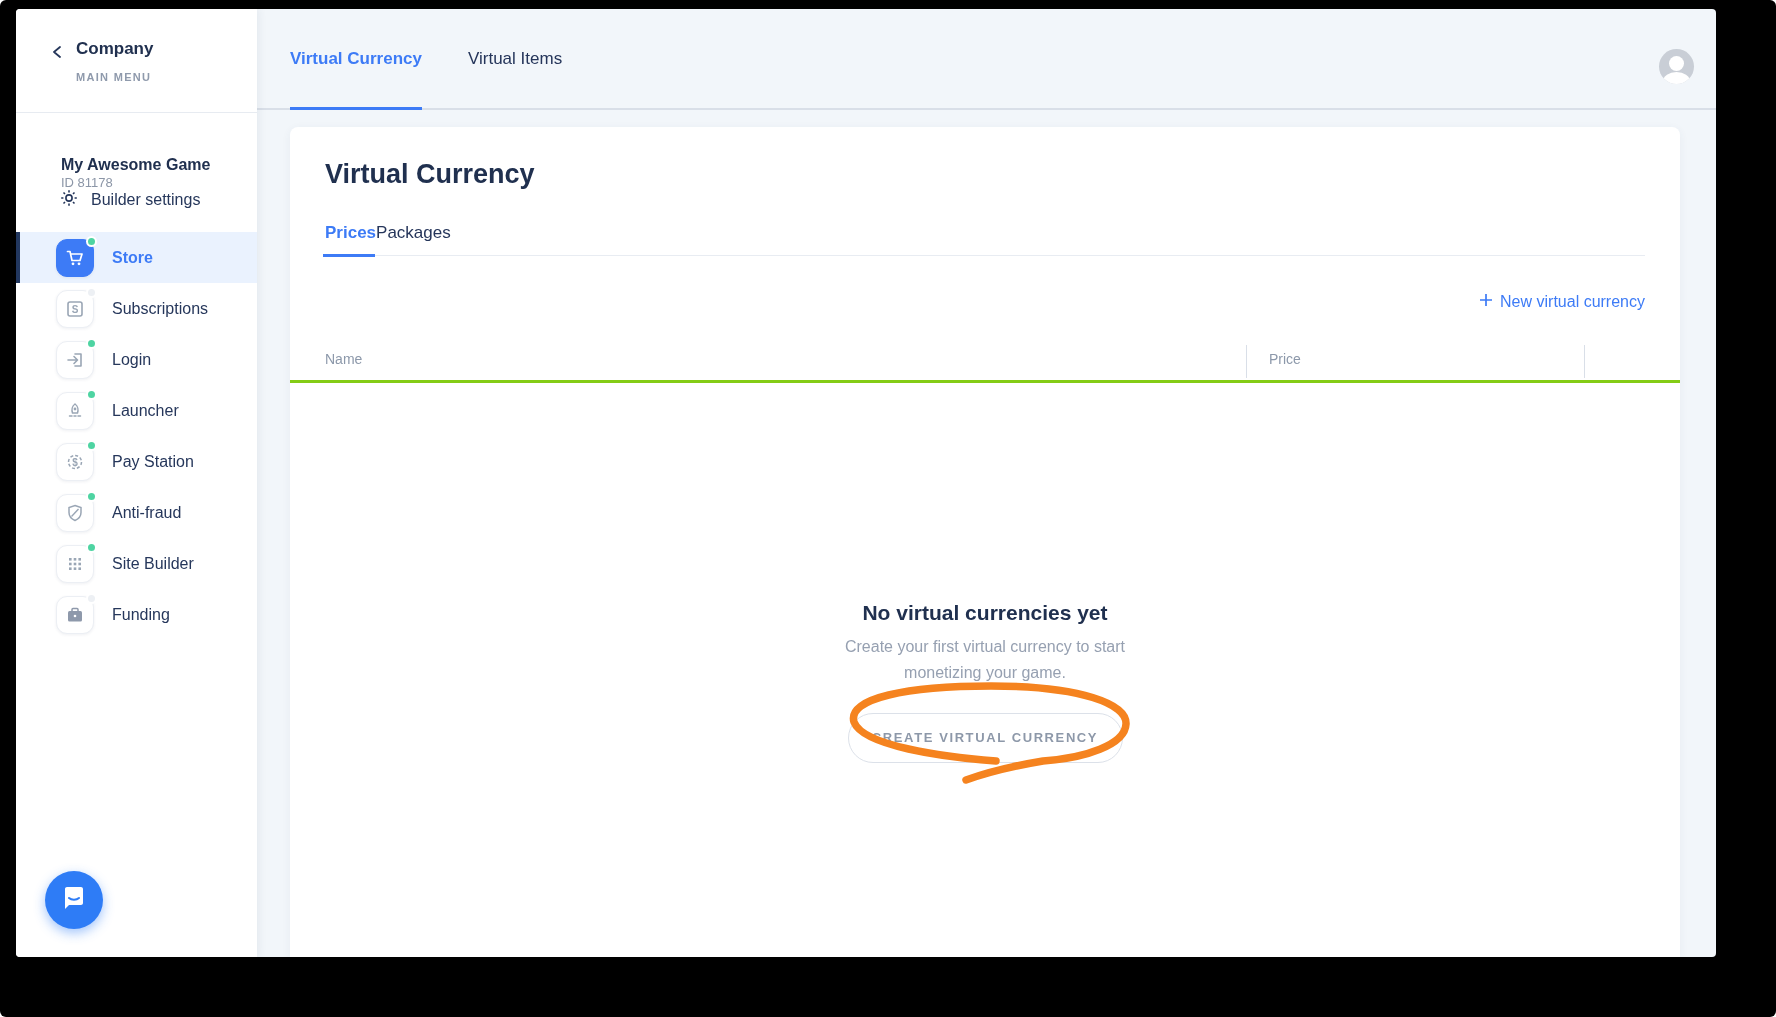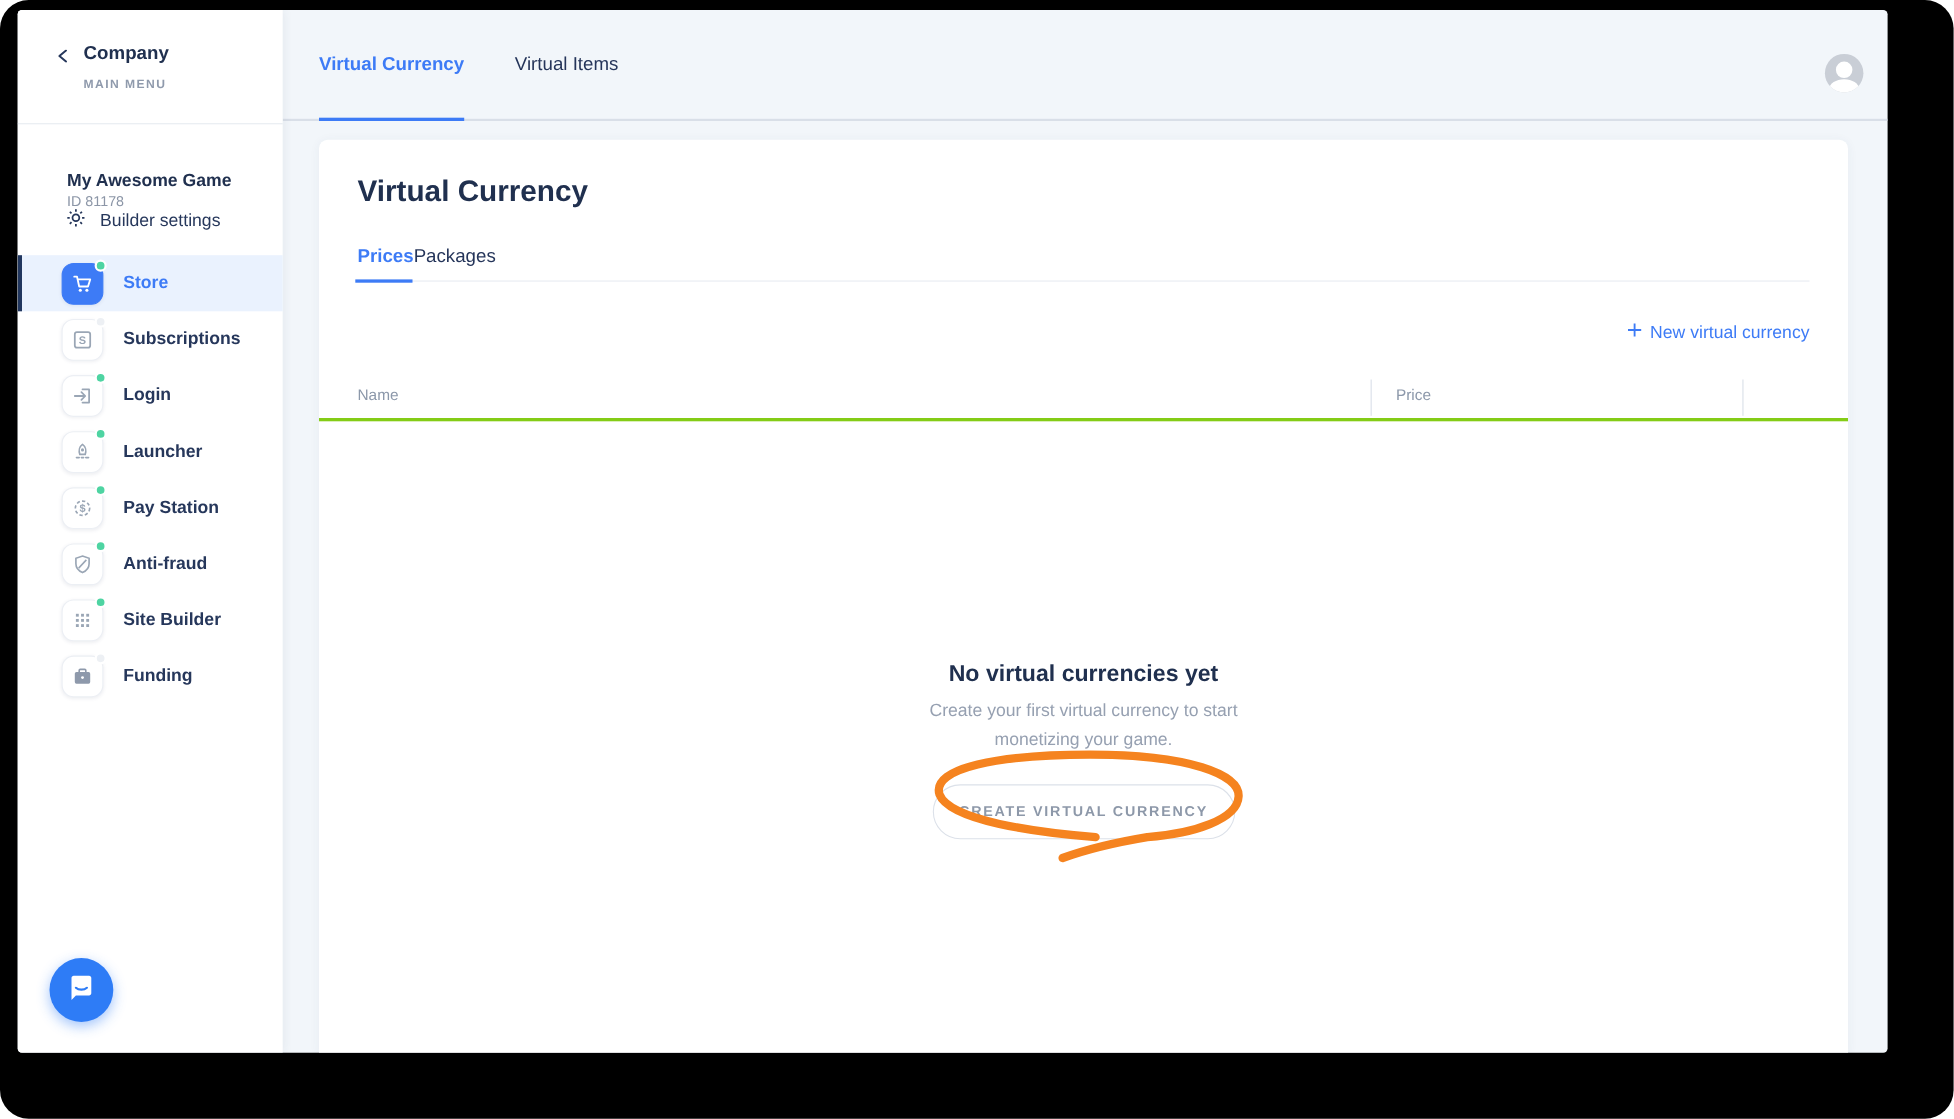--- a/index.html
+++ b/index.html
@@ -1,34 +1,34 @@
 <!DOCTYPE html>
 <html><head>
 <meta charset="utf-8">
 <style>
   * { margin:0; padding:0; box-sizing:border-box; }
   html,body { width:1776px; height:1017px; background:#fff; font-family:"Liberation Sans", sans-serif; overflow:hidden; }
-  .frame { position:absolute; inset:0; background:#000; border-radius:26px; }
+  .frame { position:absolute; inset:0; background:#000; border-radius:6px; }
   .app { position:absolute; left:16px; top:9px; width:1700px; height:948px; background:#F2F6FA; border-radius:4px; overflow:hidden; }
 
   
   .sidebar { position:absolute; left:0; top:0; bottom:0; width:241px; background:#fff; box-shadow:2px 0 8px rgba(40,60,90,.07); z-index:5; }
   .sb-back { position:absolute; left:36px; top:30px; display:flex; align-items:center; gap:14px; cursor:pointer; }
   .sb-back .chev { width:10px; height:10px; display:inline-block; }
   .sb-back .lbl { font-size:17px; font-weight:bold; color:#20304F; }
   .sb-caption { position:absolute; left:60px; top:62px; font-size:11px; font-weight:bold; letter-spacing:1.3px; color:#8F9AAC; }
   .sb-divider { position:absolute; left:0; right:0; top:103px; height:1px; background:#E7EBF1; }
   .sb-projid { position:absolute; left:45px; top:126px; font-size:13px; color:#8C96A7;margin-top:40px; }
   .sb-projname { position:absolute; left:45px; top:147px; font-size:16px; font-weight:bold; color:#20304F; }
   .sb-settings { position:absolute; left:44px; top:180px; display:flex; align-items:center; gap:13px; cursor:pointer; }
   .sb-settings .lbl { font-size:16px; color:#26375B; }
   .menu { position:absolute; left:0; right:0; top:223px; }
   .menu-item { position:relative; height:51px; display:flex; align-items:center; padding-left:40px; cursor:pointer; }
   .menu-item .iconbox { width:38px; height:38px; border-radius:11px; background:#fff; border:1px solid #ECEFF4; box-shadow:0 1px 3px rgba(50,70,100,.08); display:flex; align-items:center; justify-content:center; position:relative; flex:0 0 auto; }
-  .menu-item .label { margin-left:18px; font-size:16px; color:#26375B;font-weight:bold; }
+  .menu-item .label { margin-left:18px; font-size:16px; color:#26375B; }
   .menu-item.active { background:#EAF2FE; }
   .menu-item.active::before { content:""; position:absolute; left:0; top:0; bottom:0; width:4px; background:#22375F; }
   .menu-item.active .iconbox { background:#3D7BF6; border-color:#3D7BF6; }
   .menu-item.active .label { color:#3D7BF6; font-weight:bold;text-align:right; }
   .badge { position:absolute; top:-4px; right:-4px; width:11px; height:11px; border-radius:50%; border:2px solid #fff; }
   .badge.green { background:#4ED4A2; }
   .badge.gray { background:#EDF0F4; }
 
   
   .chat-btn { position:absolute; left:29px; top:862px; width:58px; height:58px; border-radius:50%; background:#2E7CF6; box-shadow:0 4px 12px rgba(46,124,246,.45); display:flex; align-items:center; justify-content:center; z-index:9; cursor:pointer; }

